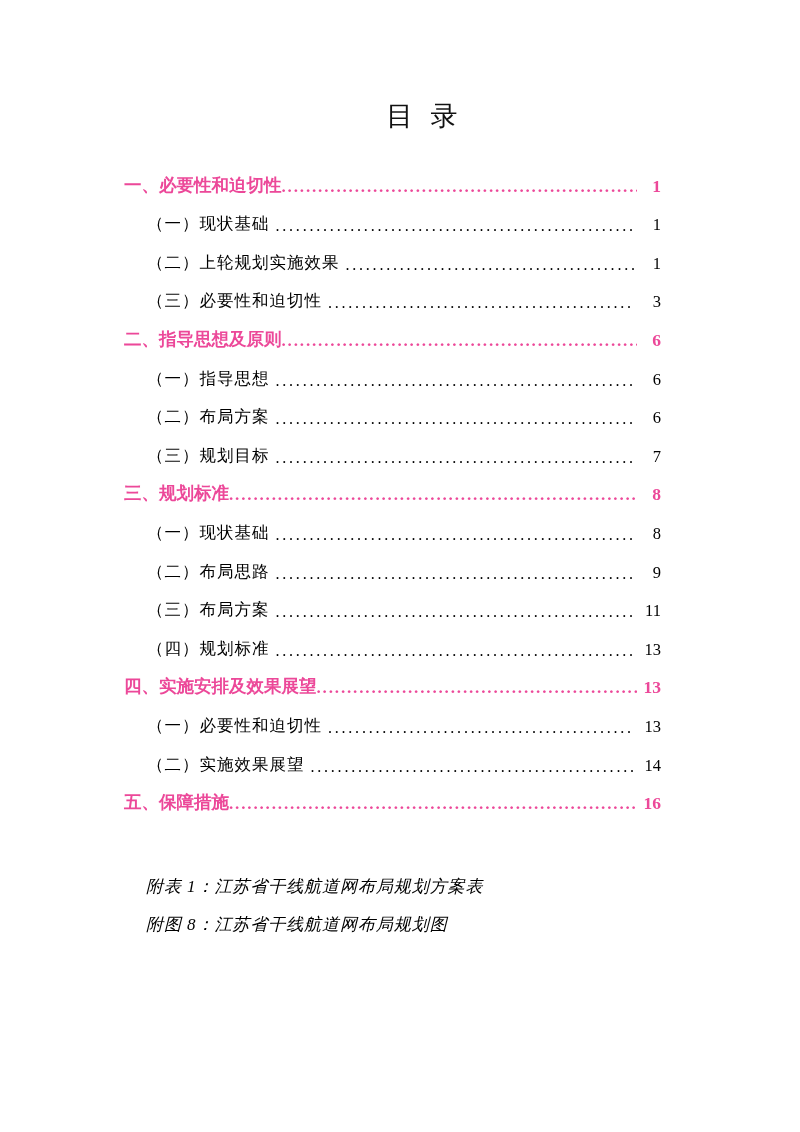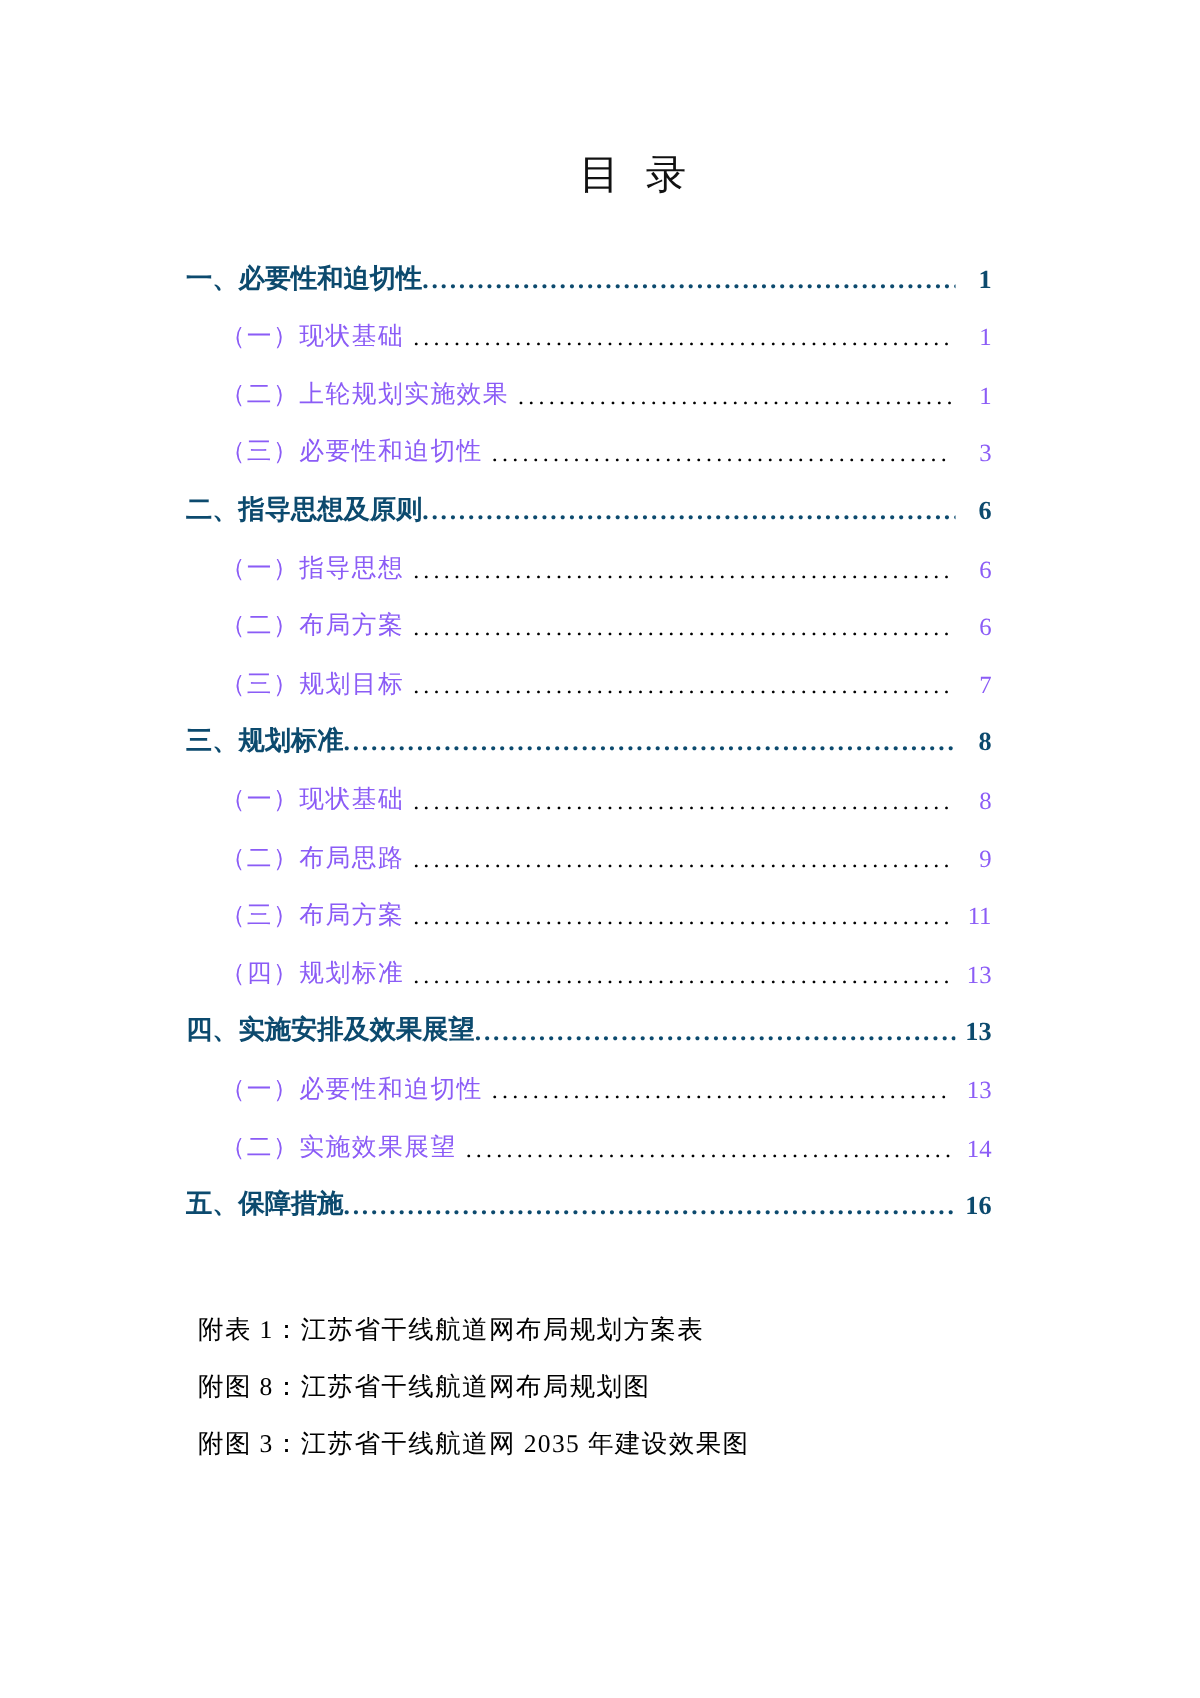--- a/index.html
+++ b/index.html
@@ -72,21 +72,21 @@
   .toc-row .pageno {
     flex: 0 0 auto;
     text-align: right;
   }
 
   
   .lv1 {
     font-family: "DejaVu Sans", "Liberation Sans", sans-serif;
     font-size: 17.5px;
     font-weight: bold;
-    color: #0c4a6e;
+    color: #ec4899;
     align-items: flex-end;
   }
   .lv1 .leader {
     font-family: "Liberation Serif", serif;
     font-size: 17px;
     font-weight: bold;
     letter-spacing: -1.2px;
     margin-left: 0px;
     margin-right: 2px;
     height: 0.9em;
@@ -97,21 +97,21 @@
     font-size: 17.5px;
     font-weight: bold;
     min-width: 22px;
   }
 
   
   .lv2 {
     font-family: "Liberation Serif", "DejaVu Serif", serif;
     font-size: 16.5px;
     font-weight: 400;
-    color: #8b5cf6;
+    color: #000000;
     padding-left: 23px;
   }
   .lv2 .label {
     letter-spacing: 0.06em;
   }
   .lv2 .leader {
     font-size: 16px;
     letter-spacing: -0.6px;
     margin-left: 6px;
     margin-right: 5px;
@@ -121,22 +121,23 @@
   .lv2 .leader::after { letter-spacing: -0.6px; }
   .lv2 .pageno {
     font-size: 16.5px;
     min-width: 22px;
   }
 
   
   .appendix {
     position: absolute;
     top: 868px;
-    left: 132px;
+    left: 146px;
     width: 520px;
+    font-style: italic;
   }
   .appendix-row {
     height: 38.2px;
     line-height: 38.2px;
     font-family: "Liberation Serif", "DejaVu Serif", serif;
     font-size: 17px;
     letter-spacing: 0.055em;
     white-space: nowrap;
     color: #000;
   }
@@ -232,16 +233,15 @@
       <div class="toc-row lv1">
         <span class="label">五、保障措施</span>
         <span class="leader"></span>
         <span class="pageno">16</span>
       </div>
     </div>
 
   <div class="appendix" id="appendix-container">
       <div class="appendix-row">附表 1：江苏省干线航道网布局规划方案表</div>
       <div class="appendix-row">附图 8：江苏省干线航道网布局规划图</div>
-      <div class="appendix-row">附图 3：江苏省干线航道网 2035 年建设效果图</div>
     </div>
 
 </div>
 
 </body></html>

